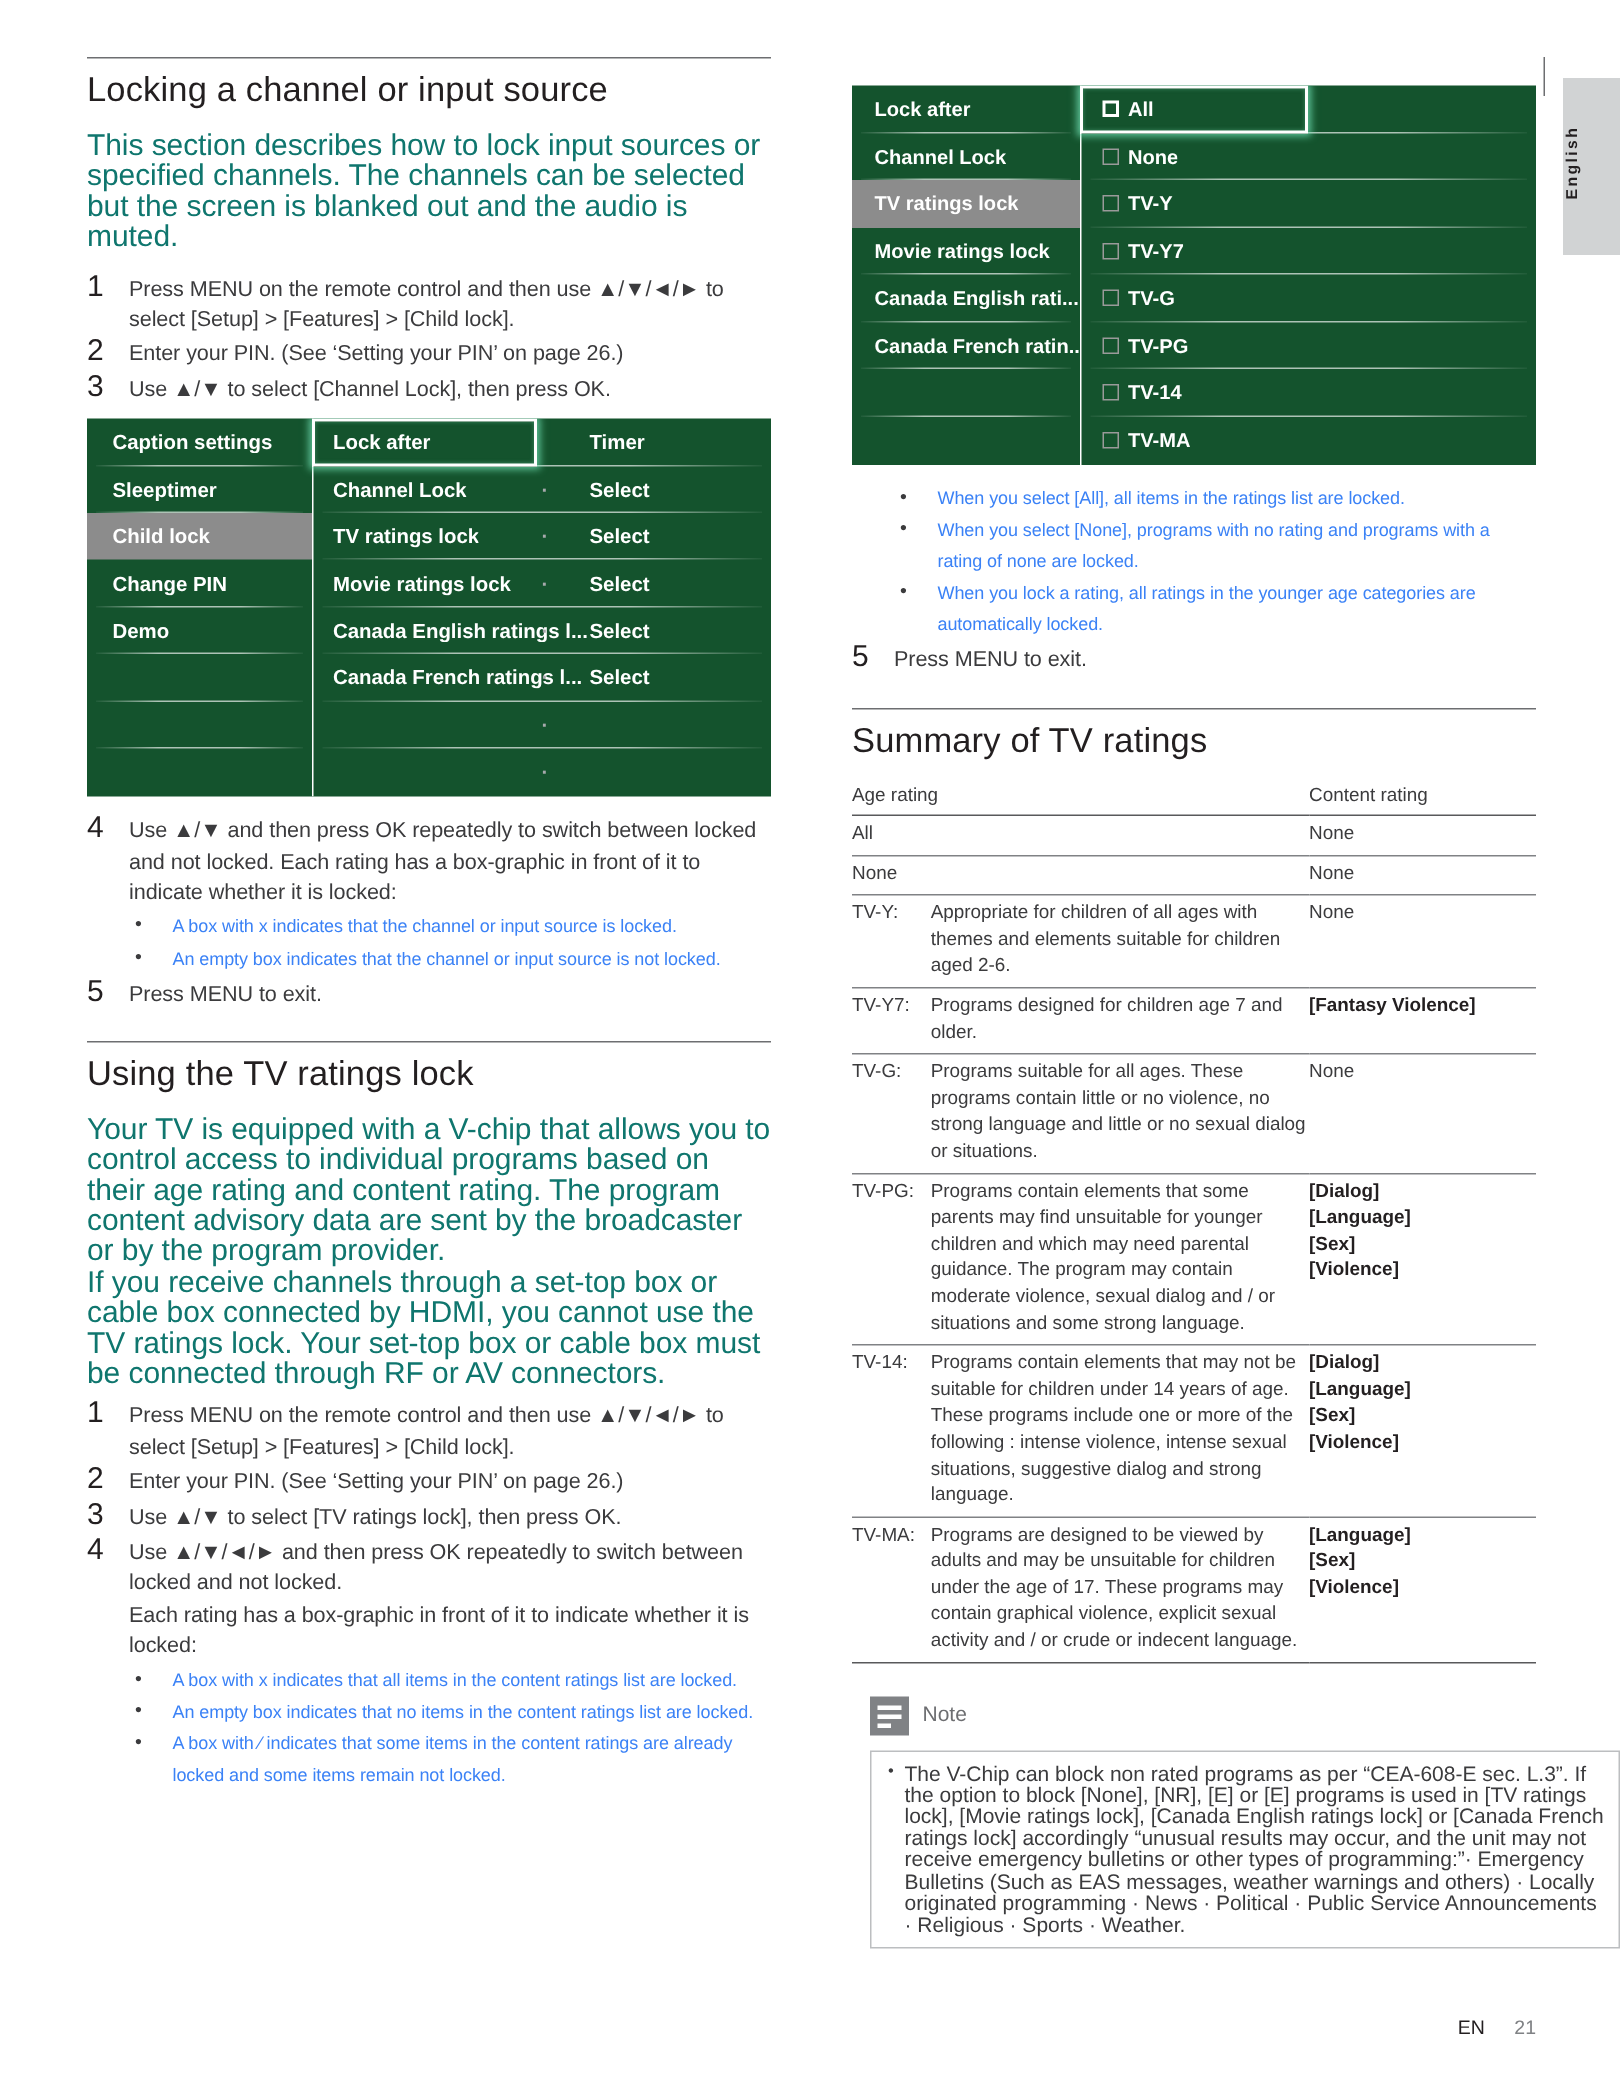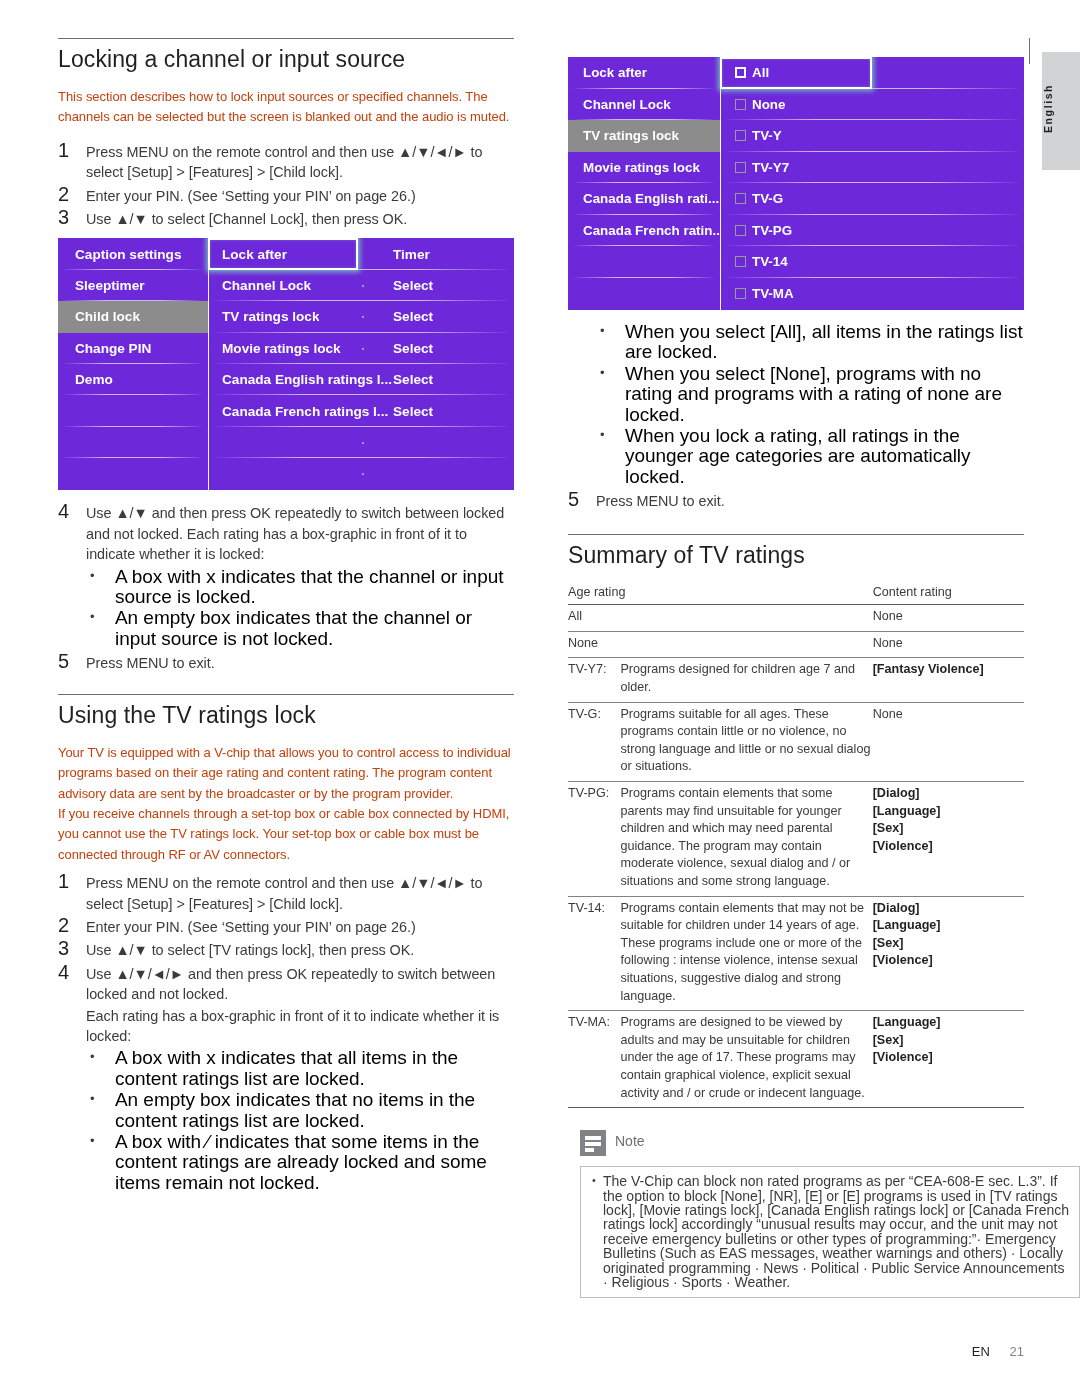--- a/index.html
+++ b/index.html
@@ -36,24 +36,24 @@
     letter-spacing: 0.1px;
     margin: 7px 0 14px 0;
     color: #231f20;
   }
   .rule-top {
     border-top: 1.3px solid #6d6e71;
     width: 100%;
     height: 0;
   }
   p.body {
-    font-size: 13px;
+    font-size: 20px;
     line-height: 20.4px;
     margin: 0 0 6px 0;
-    color: #c2410c;
+    color: #0f766e;
     letter-spacing: -0.05px;
   }
   p.body.tight { margin-bottom: 0; }
 
   
   .step {
     display: flex;
     margin: 0 0 1px 0;
     align-items: flex-start;
   }
@@ -75,23 +75,23 @@
   }
 
   
   ul.bl {
     list-style: none;
     margin: 2px 0 2px 0;
     padding: 0 0 0 28px;
   }
   ul.bl li {
     position: relative;
-    font-size: 19px;
+    font-size: 12px;
     line-height: 20.4px;
-    color: #000000;
+    color: #3b82f6;
     padding-left: 29px;
     margin-bottom: 1px;
     letter-spacing: -0.05px;
   }
   ul.bl li:before {
     content: "\2022";
     position: absolute;
     left: 4px;
     top: -1px;
     font-size: 13px;
@@ -100,21 +100,21 @@
   .continuation {
     font-size: 14.4px;
     line-height: 20.4px;
     color: #3b3b3d;
     padding-left: 28px;
     letter-spacing: -0.05px;
   }
 
   
   .osd {
-    background: #6d28d9;
+    background: #14532d;
     position: relative;
     font-family: "Liberation Sans", sans-serif;
     overflow: hidden;
     display: flex;
   }
   .osd-left-pane {
     position: relative;
     flex: 0 0 auto;
     border-right: 1.5px solid #ffffff;
   }
@@ -569,20 +569,25 @@
       <tbody>
         <tr>
           <td class="c-age" colspan="2">All</td>
           <td class="c-cont">None</td>
         </tr>
         <tr>
           <td class="c-age" colspan="2">None</td>
           <td class="c-cont">None</td>
         </tr>
         <tr>
+          <td class="c-age">TV-Y:</td>
+          <td class="c-desc">Appropriate for children of all ages with themes and elements suitable for children aged 2-6.</td>
+          <td class="c-cont">None</td>
+        </tr>
+        <tr>
           <td class="c-age">TV-Y7:</td>
           <td class="c-desc">Programs designed for children age 7 and older.</td>
           <td class="c-cont"><b>[Fantasy Violence]</b></td>
         </tr>
         <tr>
           <td class="c-age">TV-G:</td>
           <td class="c-desc">Programs suitable for all ages. These programs contain little or no violence, no strong language and little or no sexual dialog or situations.</td>
           <td class="c-cont">None</td>
         </tr>
         <tr>

